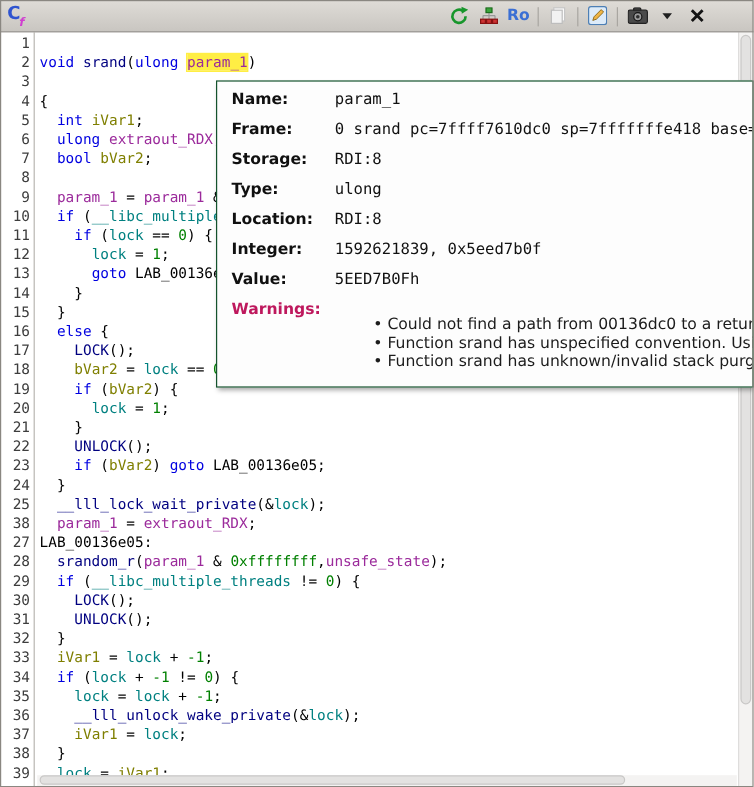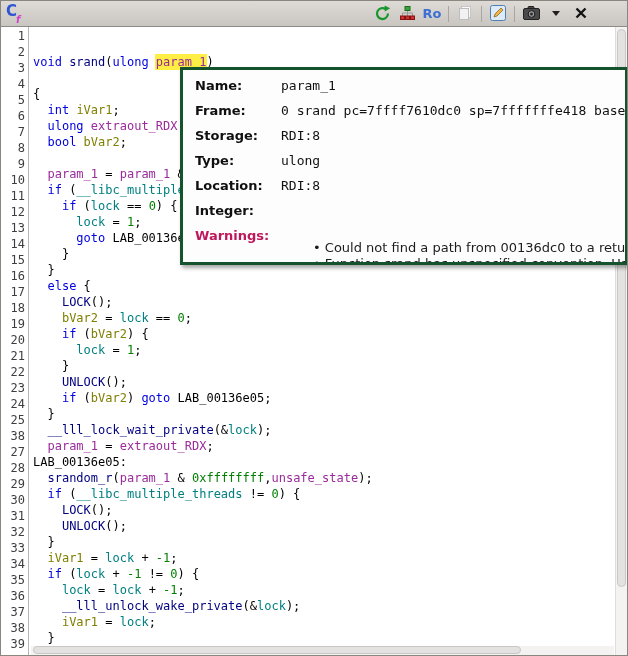--- a/index.html
+++ b/index.html
@@ -19,34 +19,34 @@
   .tbtn{width:18px;height:18px;display:flex;align-items:center;justify-content:center;cursor:default;}
   .sep{width:1px;height:16px;background:#a9a6a1;}
   .ro{color:#3b6fd4;font-weight:bold;font-size:13px;}
   .tri{width:0;height:0;border-left:4px solid transparent;border-right:4px solid transparent;border-top:5px solid #1f1f1f;}
 
   
   .gutter{position:absolute;top:27px;left:0;width:29px;bottom:1px;background:#fff;
           border-right:1px solid #b9b6b1;z-index:1;padding-top:1px;box-sizing:border-box;}
   .ln{height:16px;line-height:16px;font-family:"DejaVu Sans Mono",monospace;font-size:12px;
       color:#3d3d3d;text-align:right;padding-right:3px;}
-  .code{position:absolute;top:27px;left:33px;right:14px;bottom:1px;padding-top:11px;overflow:hidden;z-index:1;}
+  .code{position:absolute;top:27px;left:33px;right:14px;bottom:1px;padding-top:1px;overflow:hidden;z-index:1;}
   .cl{height:16px;line-height:16px;font-family:"DejaVu Sans Mono",monospace;font-size:12px;white-space:pre;}
   .tk-k{color:#0000e0;}          
   .tk-f{color:#000080;}          
   .tk-v{color:#008080;}          
   .tk-o{color:#7f7f00;margin-top:38px;}          
   .tk-p{color:#9b2a9b;}          
   .tk-n{color:#008000;}          
   .tk-x{color:#000000;}
   .tk-hl{background:#ffee44;box-shadow:0 0 0 1px #ffee44;}
 
   
-  .tooltip{position:absolute;left:180px;top:67px;width:448px;height:198px;background:#fdfdfd;
-           border:3px solid #14532d;box-shadow:2px 3px 4px rgba(0,0,0,.35);
+  .tooltip{position:absolute;left:180px;top:67px;width:448px;height:256px;background:#fdfdfd;
+           border:1px solid #14532d;box-shadow:2px 3px 4px rgba(0,0,0,.35);
            z-index:5;overflow:hidden;padding-top:8px;box-sizing:border-box;}
   .trow{display:flex;height:25px;align-items:flex-start;padding-left:12px;}
   .tlabel{width:86px;flex:0 0 86px;font-weight:bold;font-size:13px;color:#101010;}
   .tvalue{font-family:"DejaVu Sans Mono",monospace;font-size:13px;white-space:pre;color:#111;}
   .twarnrow{display:flex;padding-left:12px;align-items:flex-start;}
   .tlabel.red{color:#be185d;}
   .twarn-list{margin:12px 0 0 32px;padding:0;list-style:none;font-size:13px;color:#1c1c1c;}
   .twarn-list li{line-height:15.5px;white-space:nowrap;}
   .twarn-list li::before{content:"• ";}
 
@@ -221,20 +221,25 @@
         <div class="trow">
           <span class="tlabel">Type:</span>
           <span class="tvalue">ulong</span>
         </div>
         <div class="trow">
           <span class="tlabel">Location:</span>
           <span class="tvalue">RDI:8</span>
         </div>
         <div class="trow">
           <span class="tlabel">Integer:</span>
+          <span class="tvalue">1592621839, 0x5eed7b0f</span>
+        </div>
+        <div class="trow">
+          <span class="tlabel">Value:</span>
+          <span class="tvalue">5EED7B0Fh</span>
         </div>
       </div>
     <div class="twarnrow">
       <span class="tlabel red">Warnings:</span>
       <ul class="twarn-list">
           <li>Could not find a path from 00136dc0 to a return</li>
           <li>Function srand has unspecified convention. Usin</li>
           <li>Function srand has unknown/invalid stack purge</li>
         </ul>
     </div>

